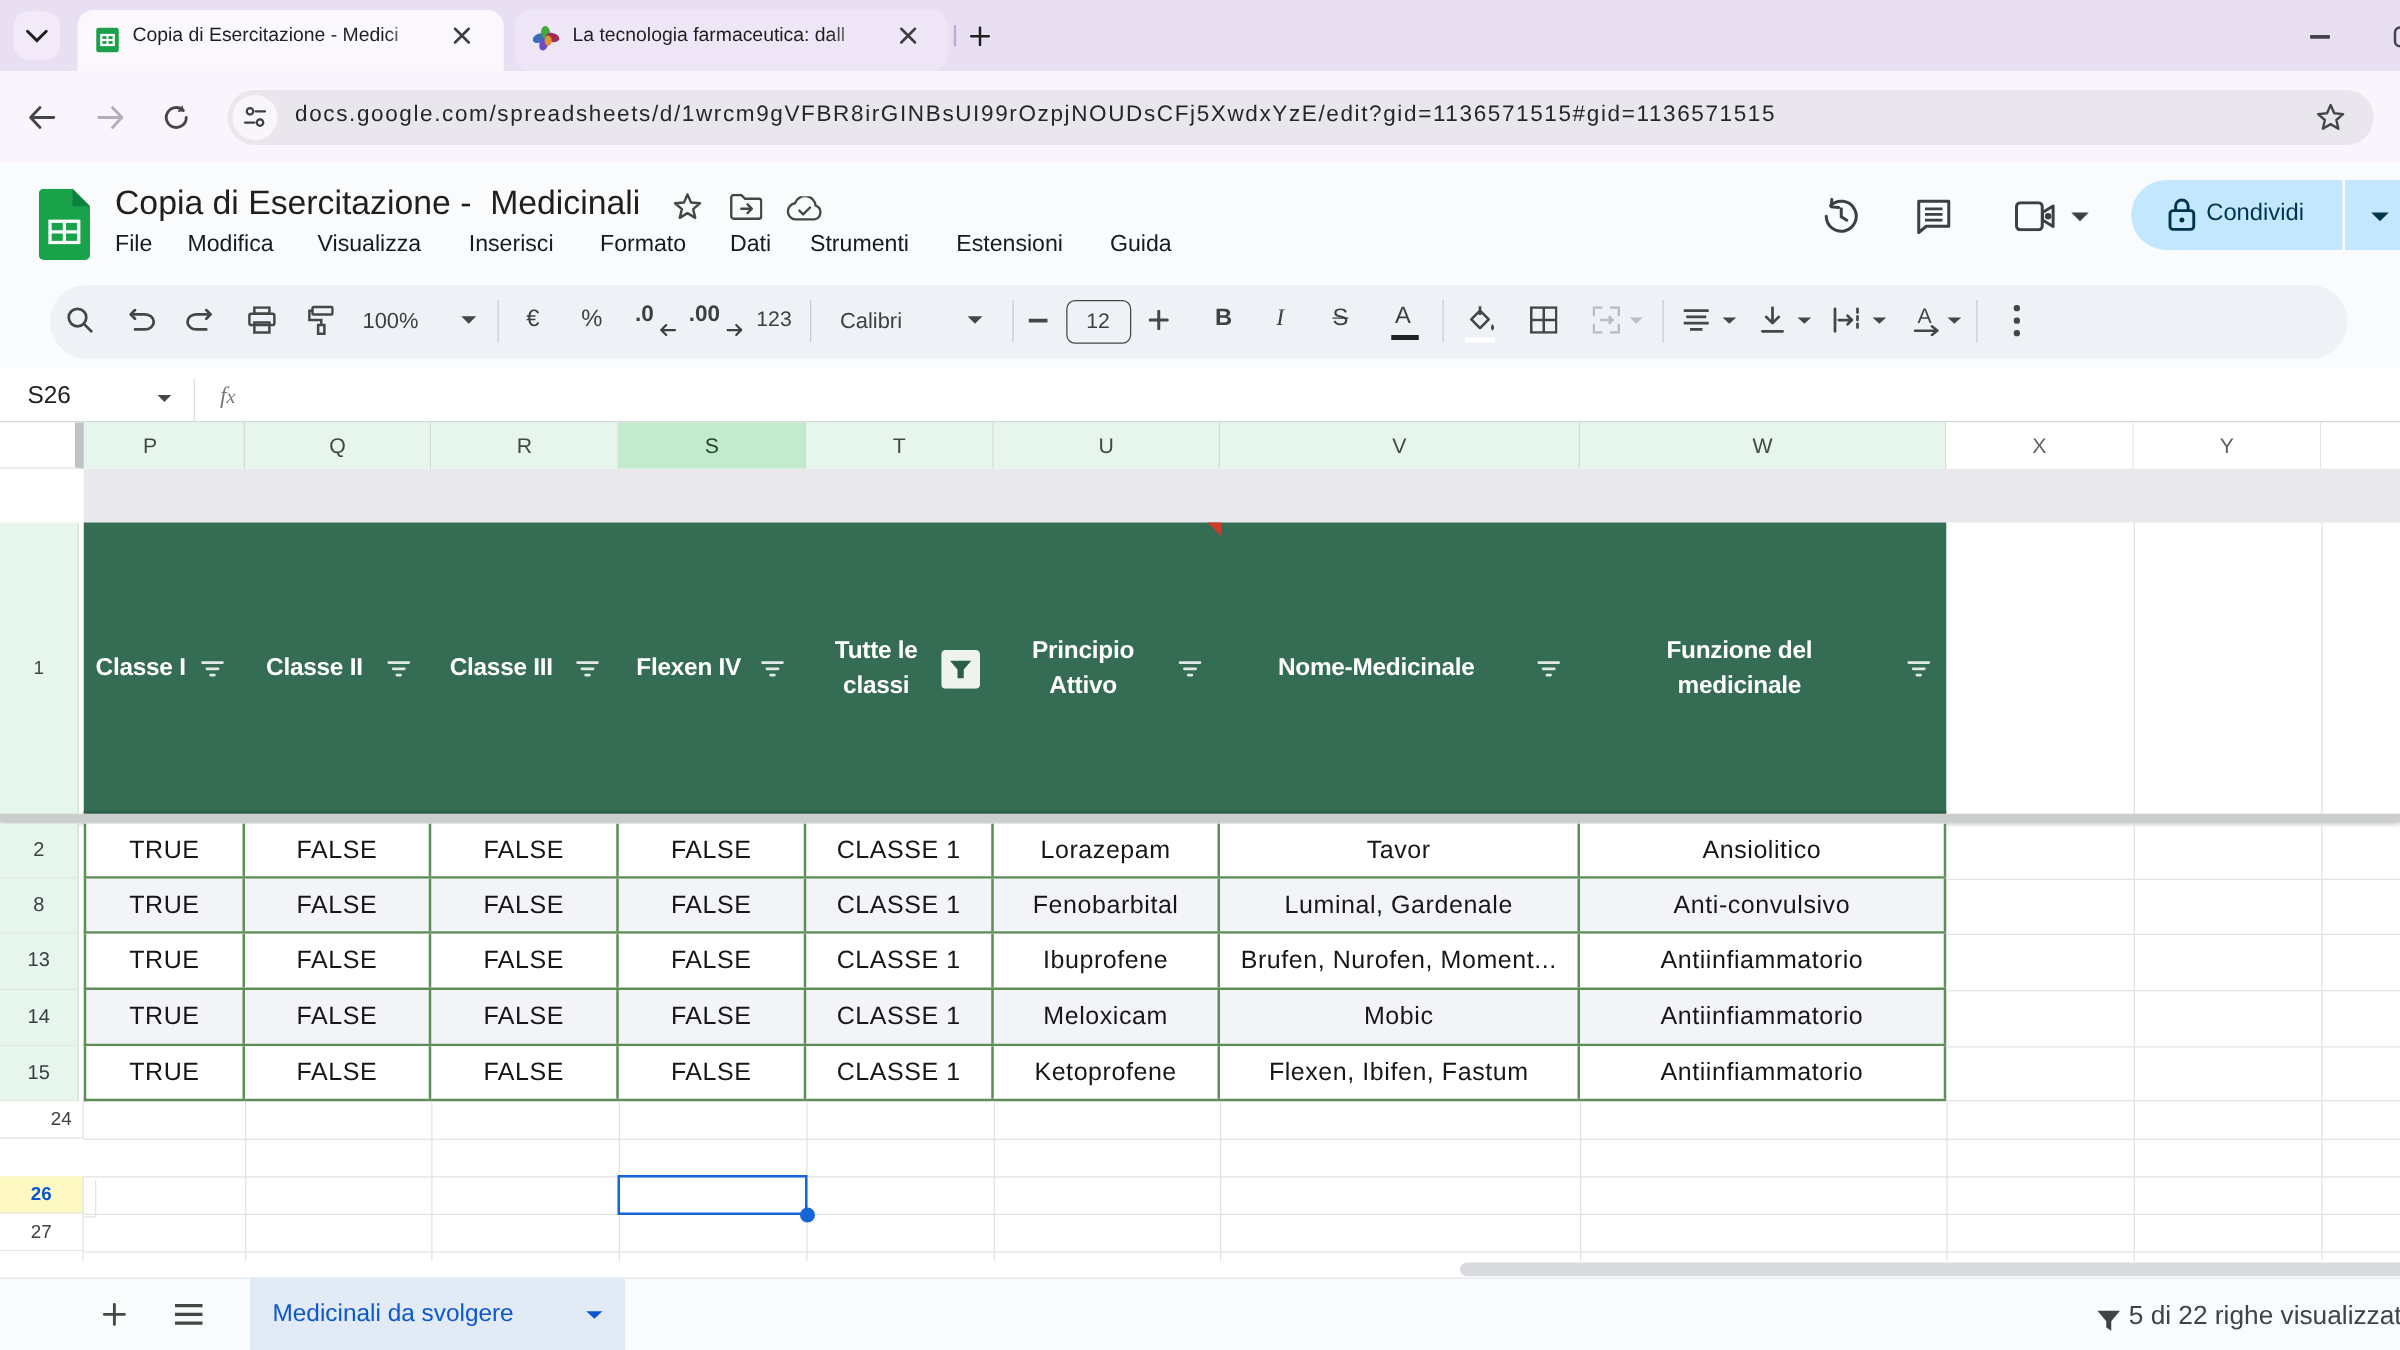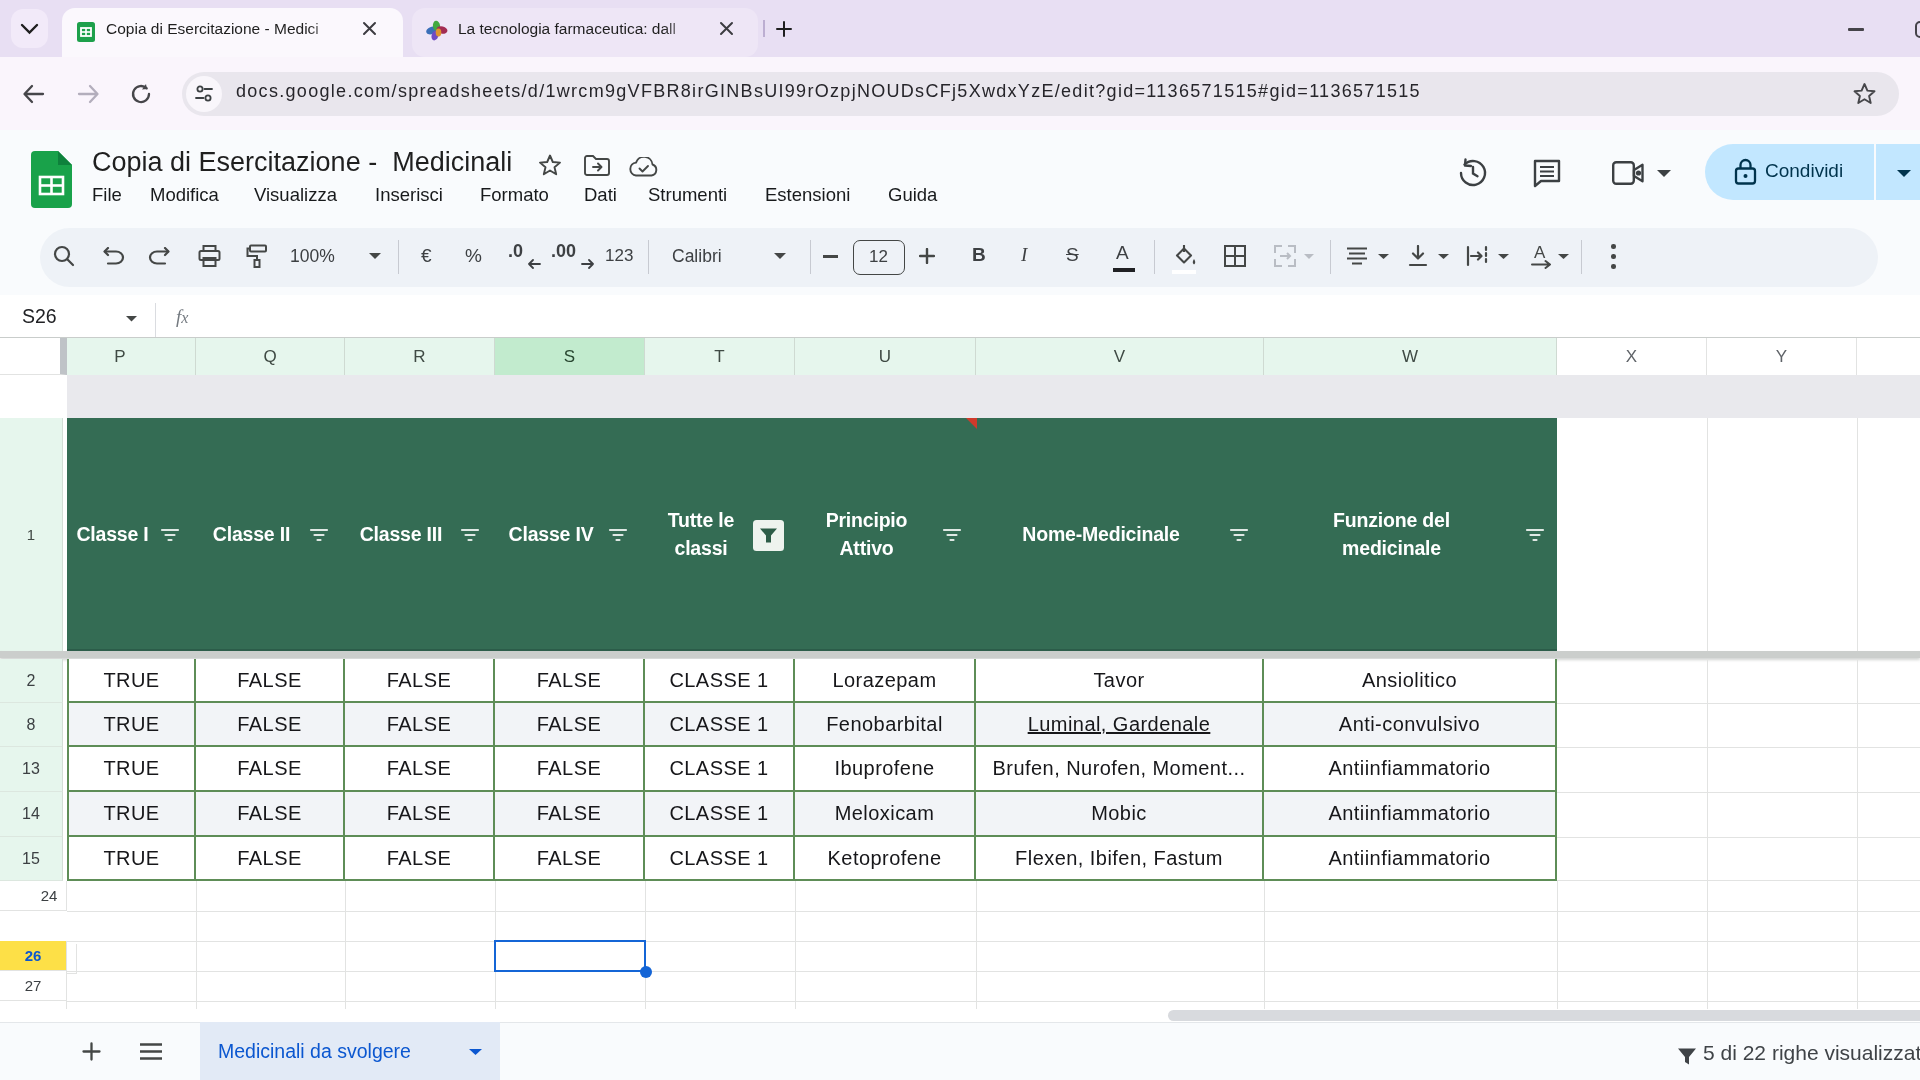--- a/index.html
+++ b/index.html
@@ -333,21 +333,21 @@
       <path d="M3 6 L19 6 M6.5 11 L15.5 11 M9.5 16 L12.5 16" stroke="#ffffff" stroke-opacity="0.85" stroke-width="2.2" stroke-linecap="round"></path>
     </svg>
 <div class="abs ghead" style="left:196px;top:73px;width:111px;height:233px;display:flex;align-items:center;justify-content:center;">Classe II</div>
 <svg class="abs" style="left:308px;top:179px;" width="22" height="22" viewBox="0 0 22 22">
       <path d="M3 6 L19 6 M6.5 11 L15.5 11 M9.5 16 L12.5 16" stroke="#ffffff" stroke-opacity="0.85" stroke-width="2.2" stroke-linecap="round"></path>
     </svg>
 <div class="abs ghead" style="left:345px;top:73px;width:112px;height:233px;display:flex;align-items:center;justify-content:center;">Classe III</div>
 <svg class="abs" style="left:459px;top:179px;" width="22" height="22" viewBox="0 0 22 22">
       <path d="M3 6 L19 6 M6.5 11 L15.5 11 M9.5 16 L12.5 16" stroke="#ffffff" stroke-opacity="0.85" stroke-width="2.2" stroke-linecap="round"></path>
     </svg>
-<div class="abs ghead" style="left:495px;top:73px;width:112px;height:233px;display:flex;align-items:center;justify-content:center;">Classe IV</div>
+<div class="abs ghead" style="left:495px;top:73px;width:112px;height:233px;display:flex;align-items:center;justify-content:center;">Flexen IV</div>
 <svg class="abs" style="left:607px;top:179px;" width="22" height="22" viewBox="0 0 22 22">
       <path d="M3 6 L19 6 M6.5 11 L15.5 11 M9.5 16 L12.5 16" stroke="#ffffff" stroke-opacity="0.85" stroke-width="2.2" stroke-linecap="round"></path>
     </svg>
 <div class="abs ghead" style="left:645px;top:73px;width:112px;height:233px;display:flex;align-items:center;justify-content:center;">
       <span>Tutte le<br>classi</span>
     </div>
 <div class="abs ghead" style="left:795px;top:73px;width:143px;height:233px;display:flex;align-items:center;justify-content:center;">
       <span>Principio<br>Attivo</span>
     </div>
 <svg class="abs" style="left:941px;top:179px;" width="22" height="22" viewBox="0 0 22 22">
@@ -383,21 +383,21 @@
       <div class="dcell" style="width:288px;">Tavor</div>
       <div class="dcell" style="width:293px;">Ansiolitico</div>
   </div>
   <div class="abs drow" style="top:358px;height:44px;border-left:2px solid #5e8d57;border-bottom:2px solid #5e8d57;background:#f2f4f7;">
     <div class="dcell" style="width:127px;">TRUE</div>
       <div class="dcell" style="width:149px;">FALSE</div>
       <div class="dcell" style="width:150px;">FALSE</div>
       <div class="dcell" style="width:150px;">FALSE</div>
       <div class="dcell" style="width:150px;">CLASSE 1</div>
       <div class="dcell" style="width:181px;">Fenobarbital</div>
-      <div class="dcell" style="width:288px;text-decoration:underline;">Luminal, Gardenale</div>
+      <div class="dcell" style="width:288px;">Luminal, Gardenale</div>
       <div class="dcell" style="width:293px;">Anti-convulsivo</div>
   </div>
   <div class="abs drow" style="top:402px;height:45px;border-left:2px solid #5e8d57;border-bottom:2px solid #5e8d57;background:#fff;">
     <div class="dcell" style="width:127px;">TRUE</div>
       <div class="dcell" style="width:149px;">FALSE</div>
       <div class="dcell" style="width:150px;">FALSE</div>
       <div class="dcell" style="width:150px;">FALSE</div>
       <div class="dcell" style="width:150px;">CLASSE 1</div>
       <div class="dcell" style="width:181px;">Ibuprofene</div>
       <div class="dcell" style="width:288px;">Brufen, Nurofen, Moment...</div>
@@ -424,21 +424,21 @@
       <div class="dcell" style="width:293px;">Antiinfiammatorio</div>
   </div>
 
   <div class="abs rowhdr" style="top:314px;height:44px;">2</div>
   <div class="abs rowhdr" style="top:358px;height:44px;">8</div>
   <div class="abs rowhdr" style="top:402px;height:45px;">13</div>
   <div class="abs rowhdr" style="top:447px;height:45px;">14</div>
   <div class="abs rowhdr" style="top:492px;height:44px;">15</div>
   <div class="abs rowhdr rowhdrw" style="top:536px;height:30px;padding-left:32px;">24</div>
   <div class="abs rowhdr rowhdrw" style="top:599px;height:30px;margin-left:10px;">25</div>
-  <div class="abs rowhdr rowhdrw" style="top:596px;height:30px;background:#fde047;color:#0b57d0;font-weight:bold;">26</div>
+  <div class="abs rowhdr rowhdrw" style="top:596px;height:30px;background:#fef9c3;color:#0b57d0;font-weight:bold;">26</div>
   <div class="abs rowhdr rowhdrw" style="top:626px;height:30px;">27</div>
   <div class="abs rowhdr rowhdrw" style="top:656px;height:8px;border-bottom:none;"></div>
 
   <div class="abs hl" style="left:1557px;top:358px;width:363px;"></div>
   <div class="abs hl" style="left:1557px;top:402px;width:363px;"></div>
   <div class="abs hl" style="left:1557px;top:447px;width:363px;"></div>
   <div class="abs hl" style="left:1557px;top:492px;width:363px;"></div>
   <div class="abs hl" style="left:1557px;top:535px;width:363px;"></div>
   <div class="abs vl" style="left:1707px;top:314px;height:222px;"></div>
   <div class="abs vl" style="left:1857px;top:314px;height:222px;"></div>

